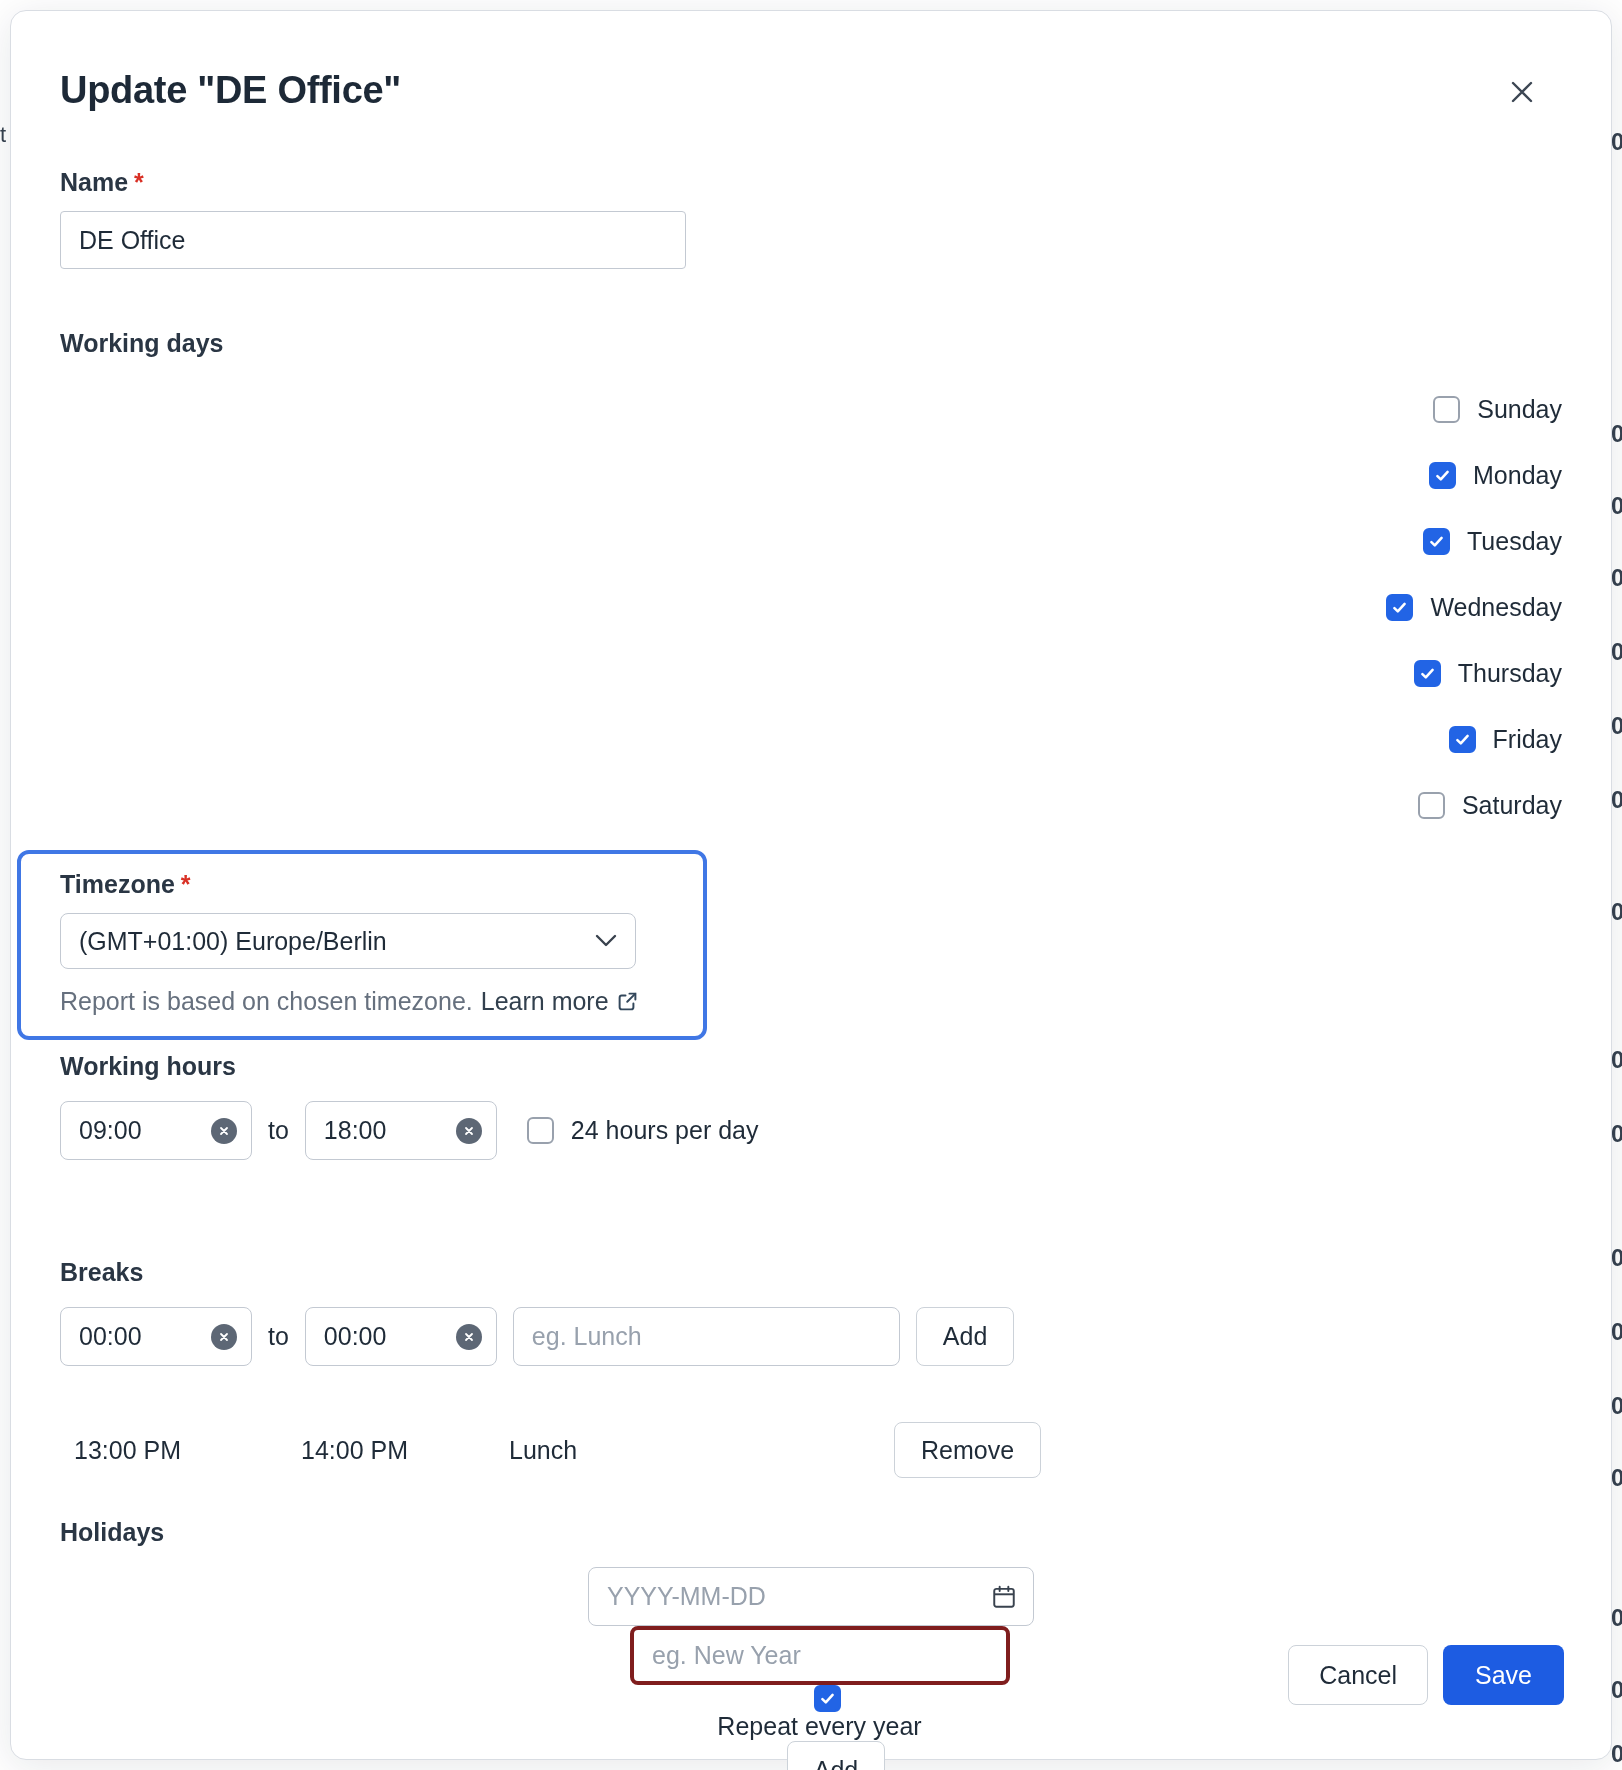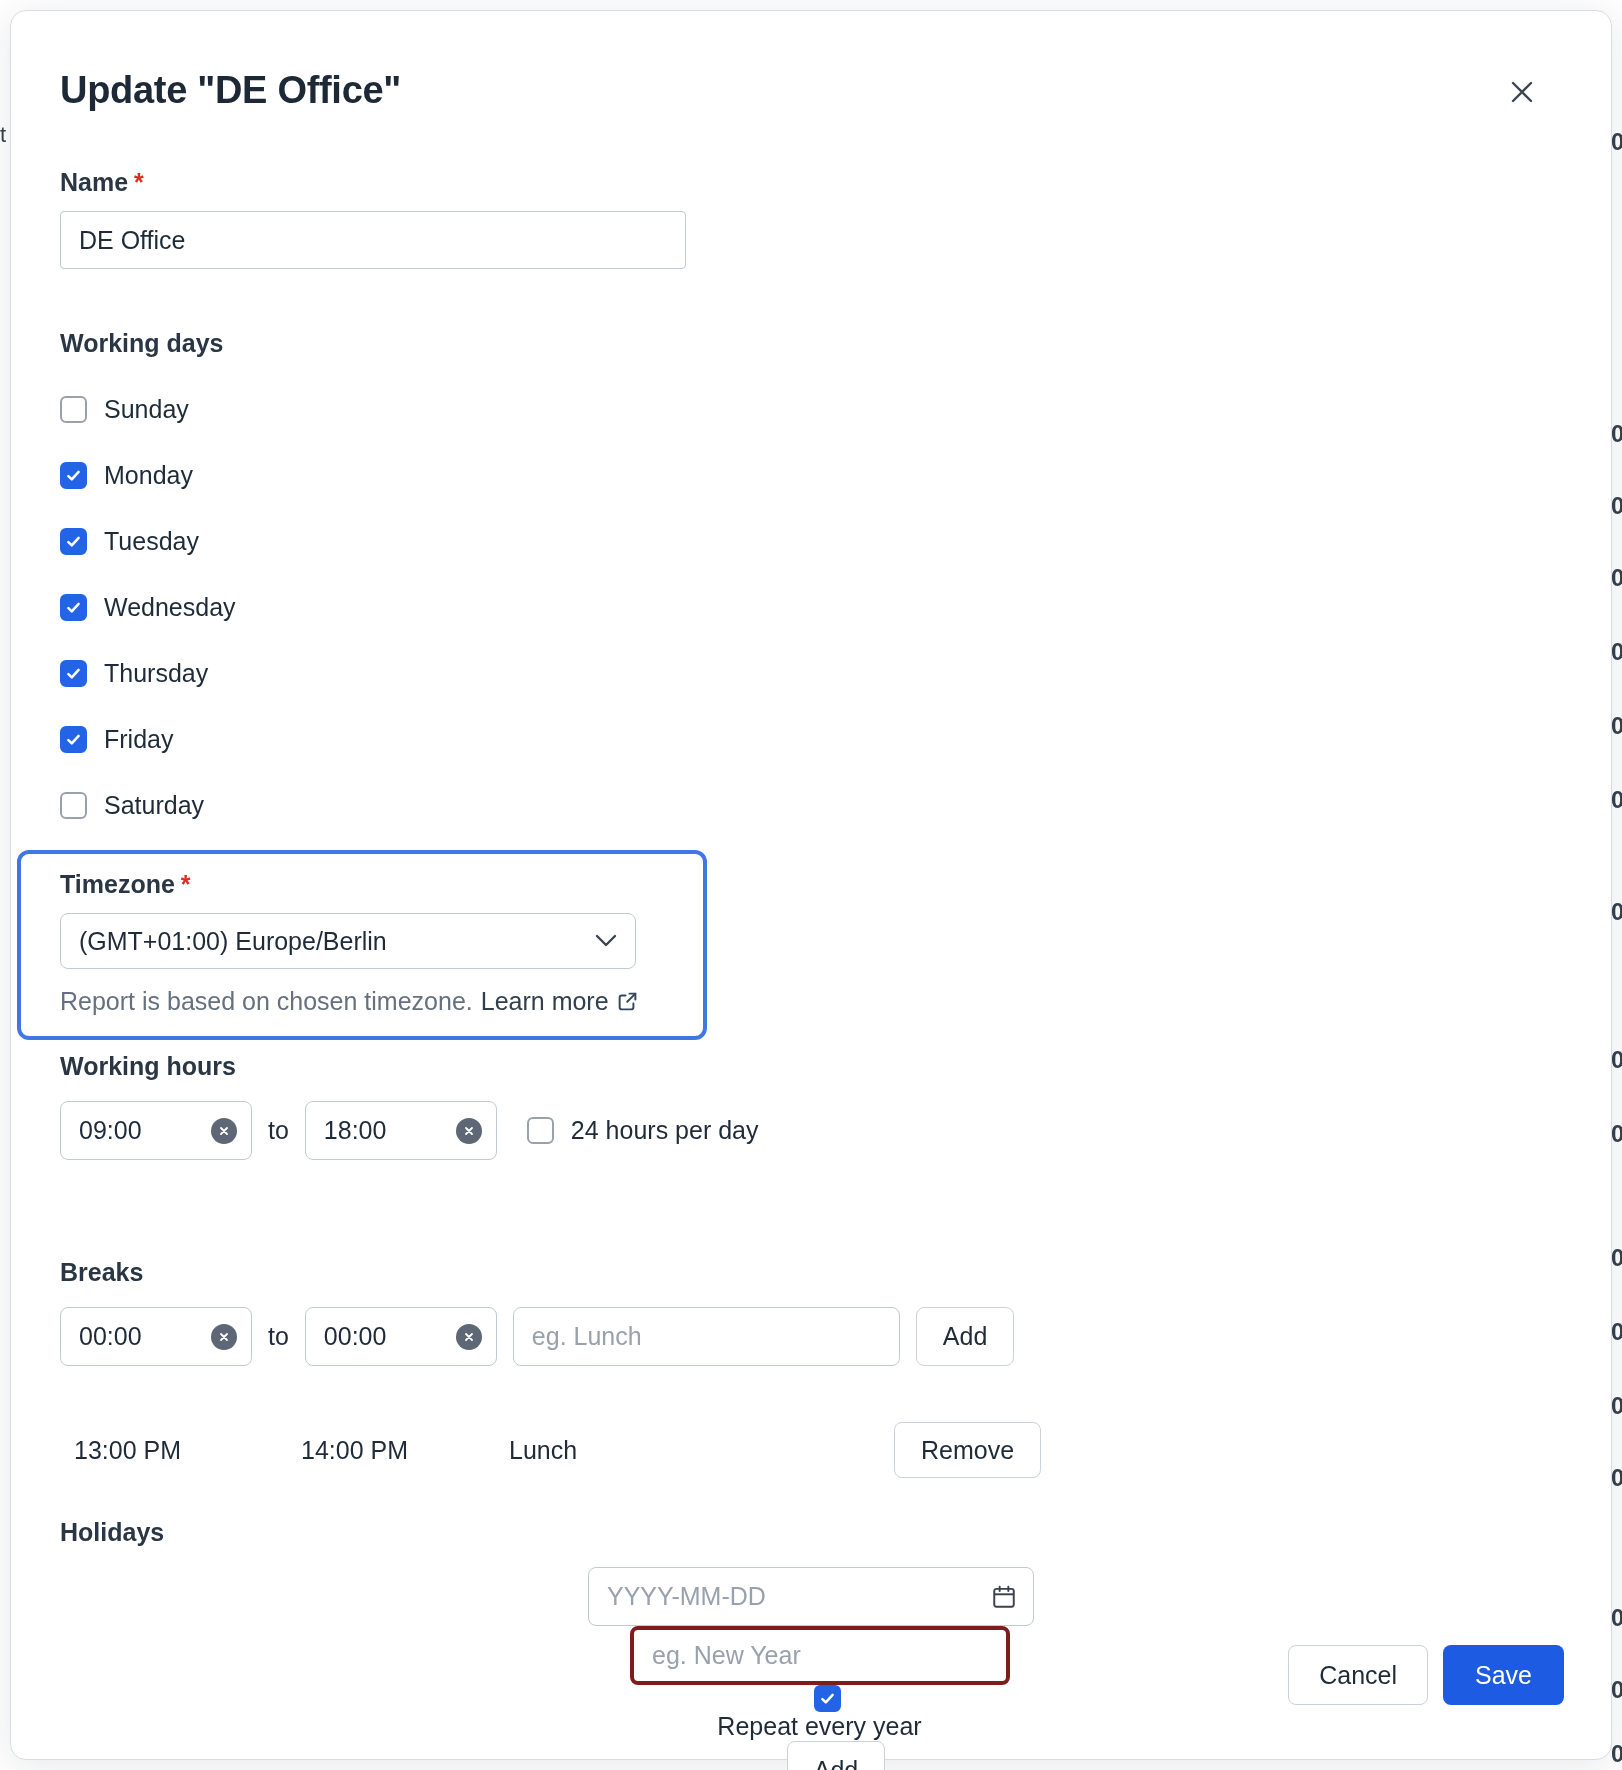--- a/index.html
+++ b/index.html
@@ -79,21 +79,21 @@
     font-size: 25px;
     padding: 0 18px;
     color: #1f2b38;
     font-family: inherit;
     outline: none;
     background: #fff;
   }
   input::placeholder { color: #98a1ad; }
 
   .working-days-label { margin-top: 60px; }
-  .day-row { display: flex; align-items: center; margin-top: 37px; }
+  .day-row { display: flex; align-items: center; margin-top: 37px; justify-content: flex-end; }
   .day-label { margin-left: 17px; font-size: 25px; color: #1f2b38; }
 
   .checkbox {
     width: 27px; height: 27px;
     border: 2px solid #99a1ad;
     border-radius: 6px;
     background: #fff;
     display: inline-flex;
     align-items: center;
     justify-content: center;

